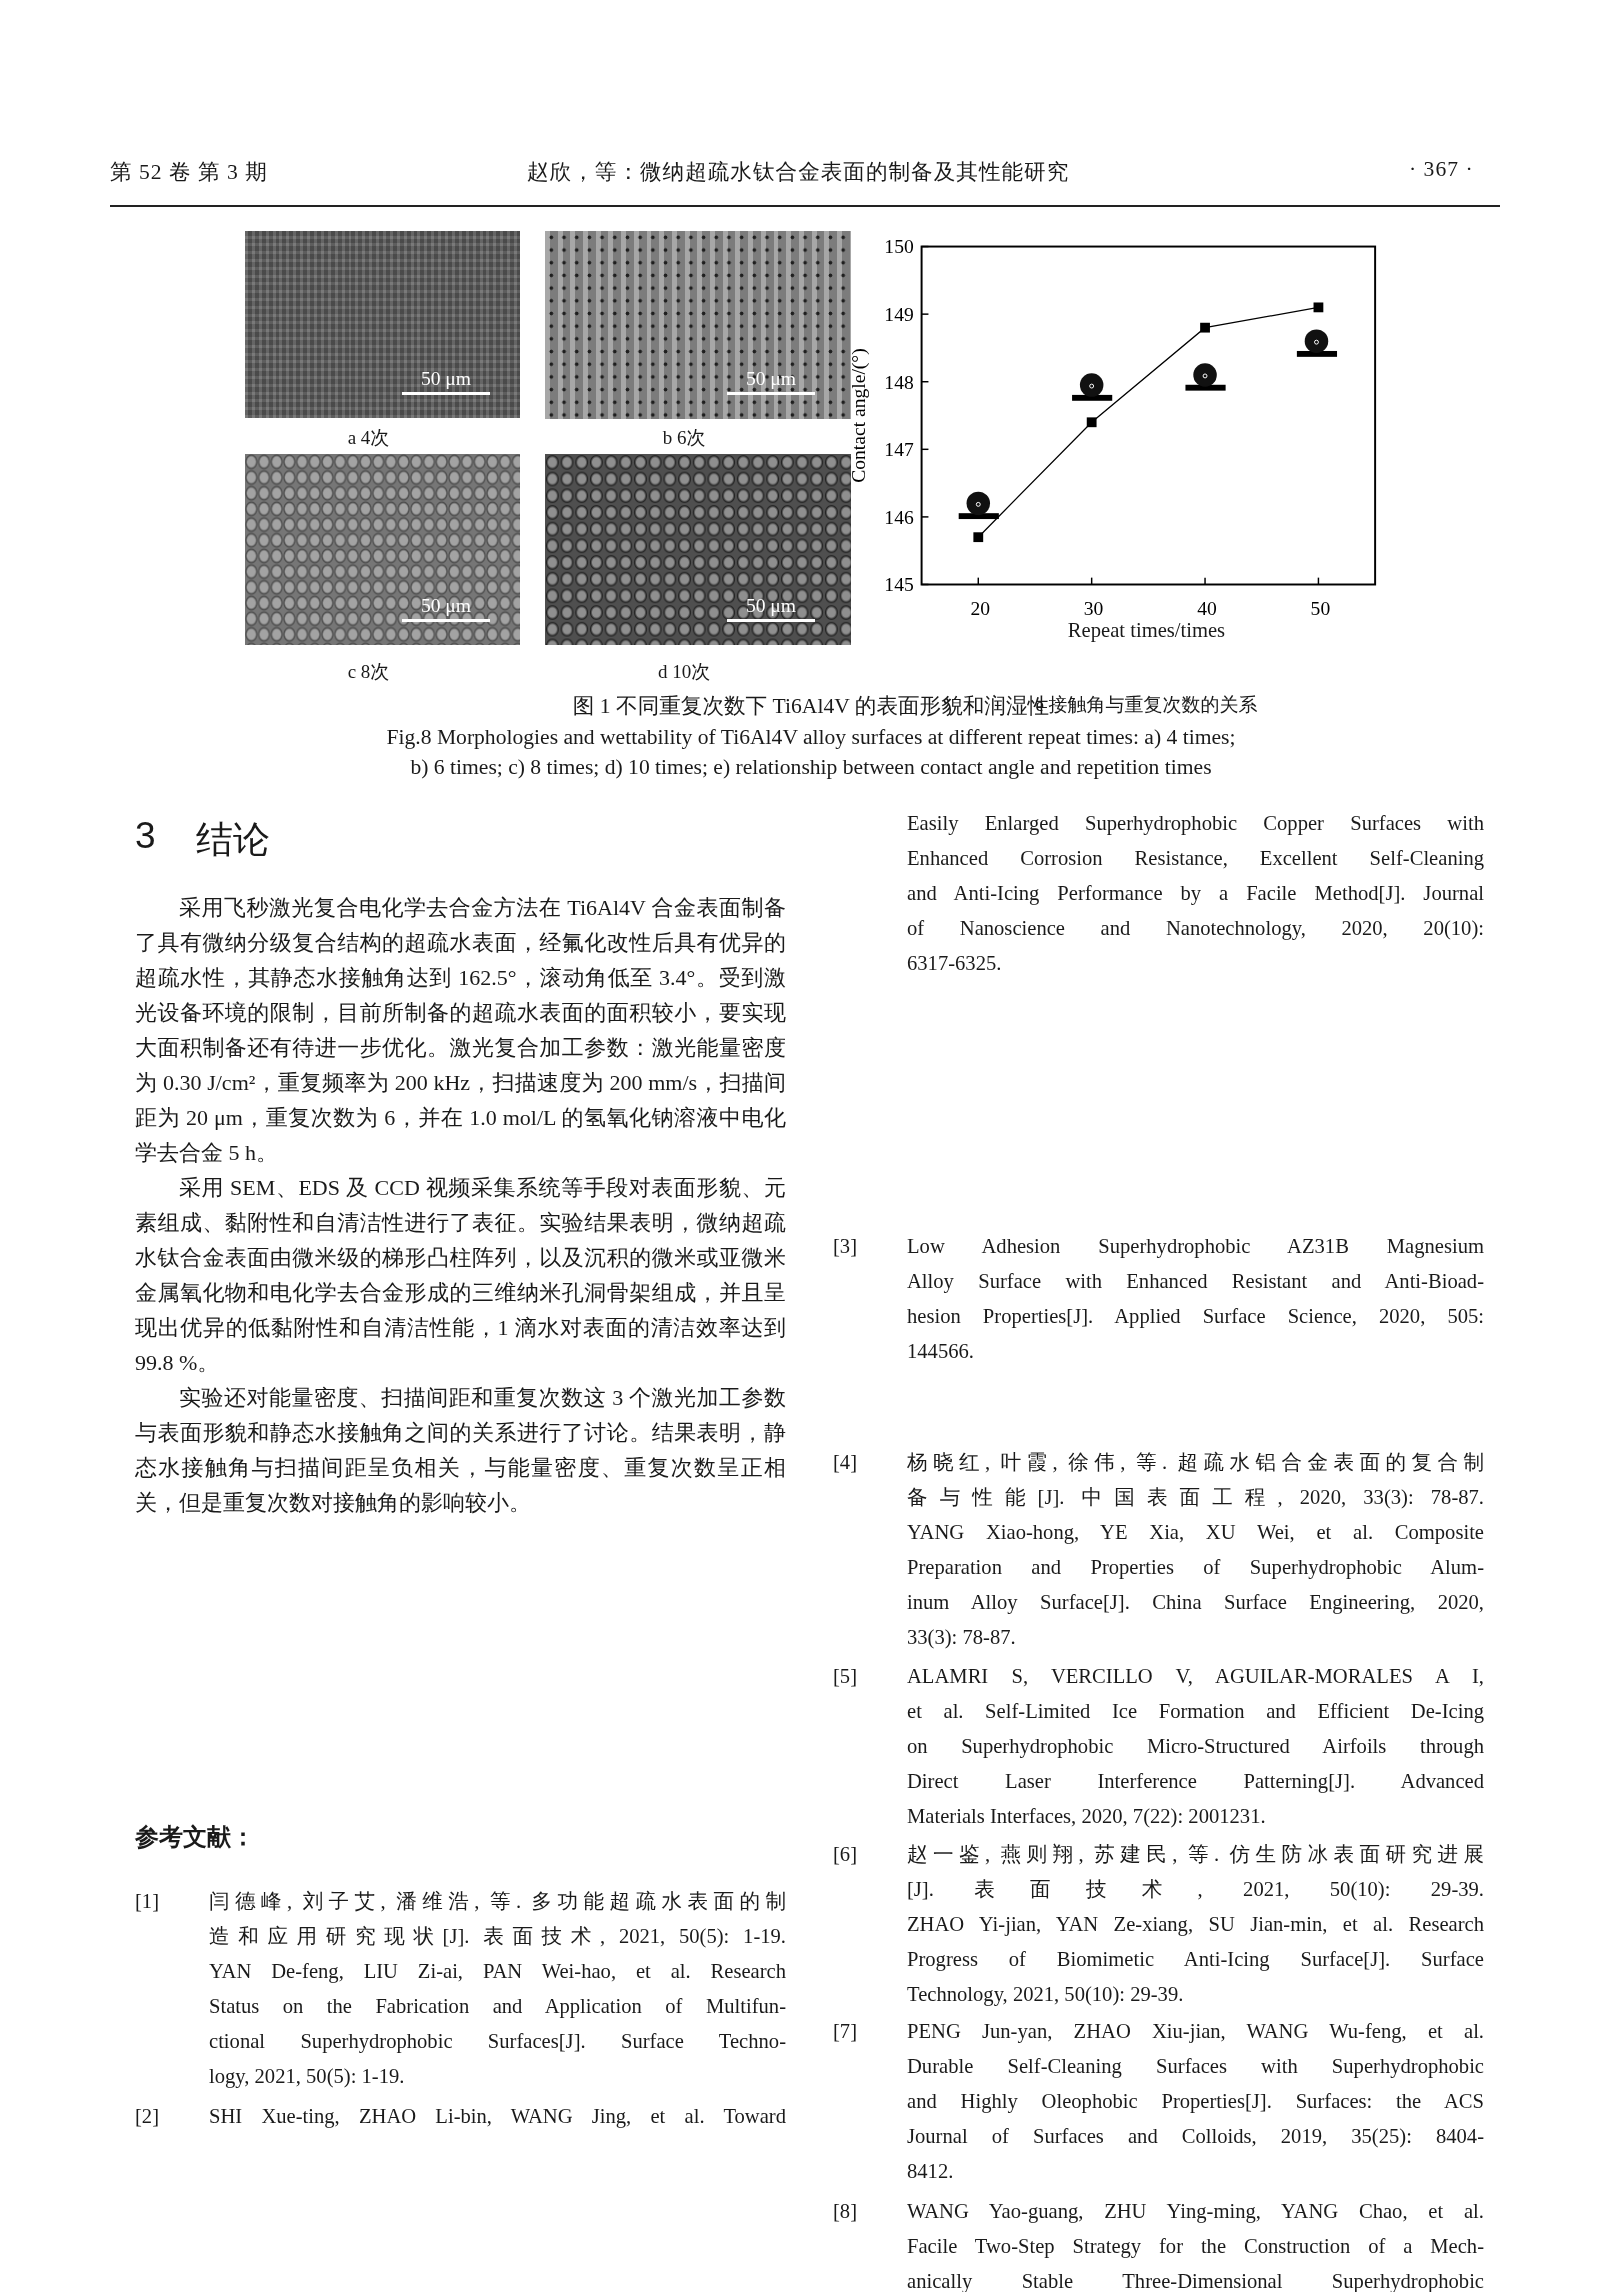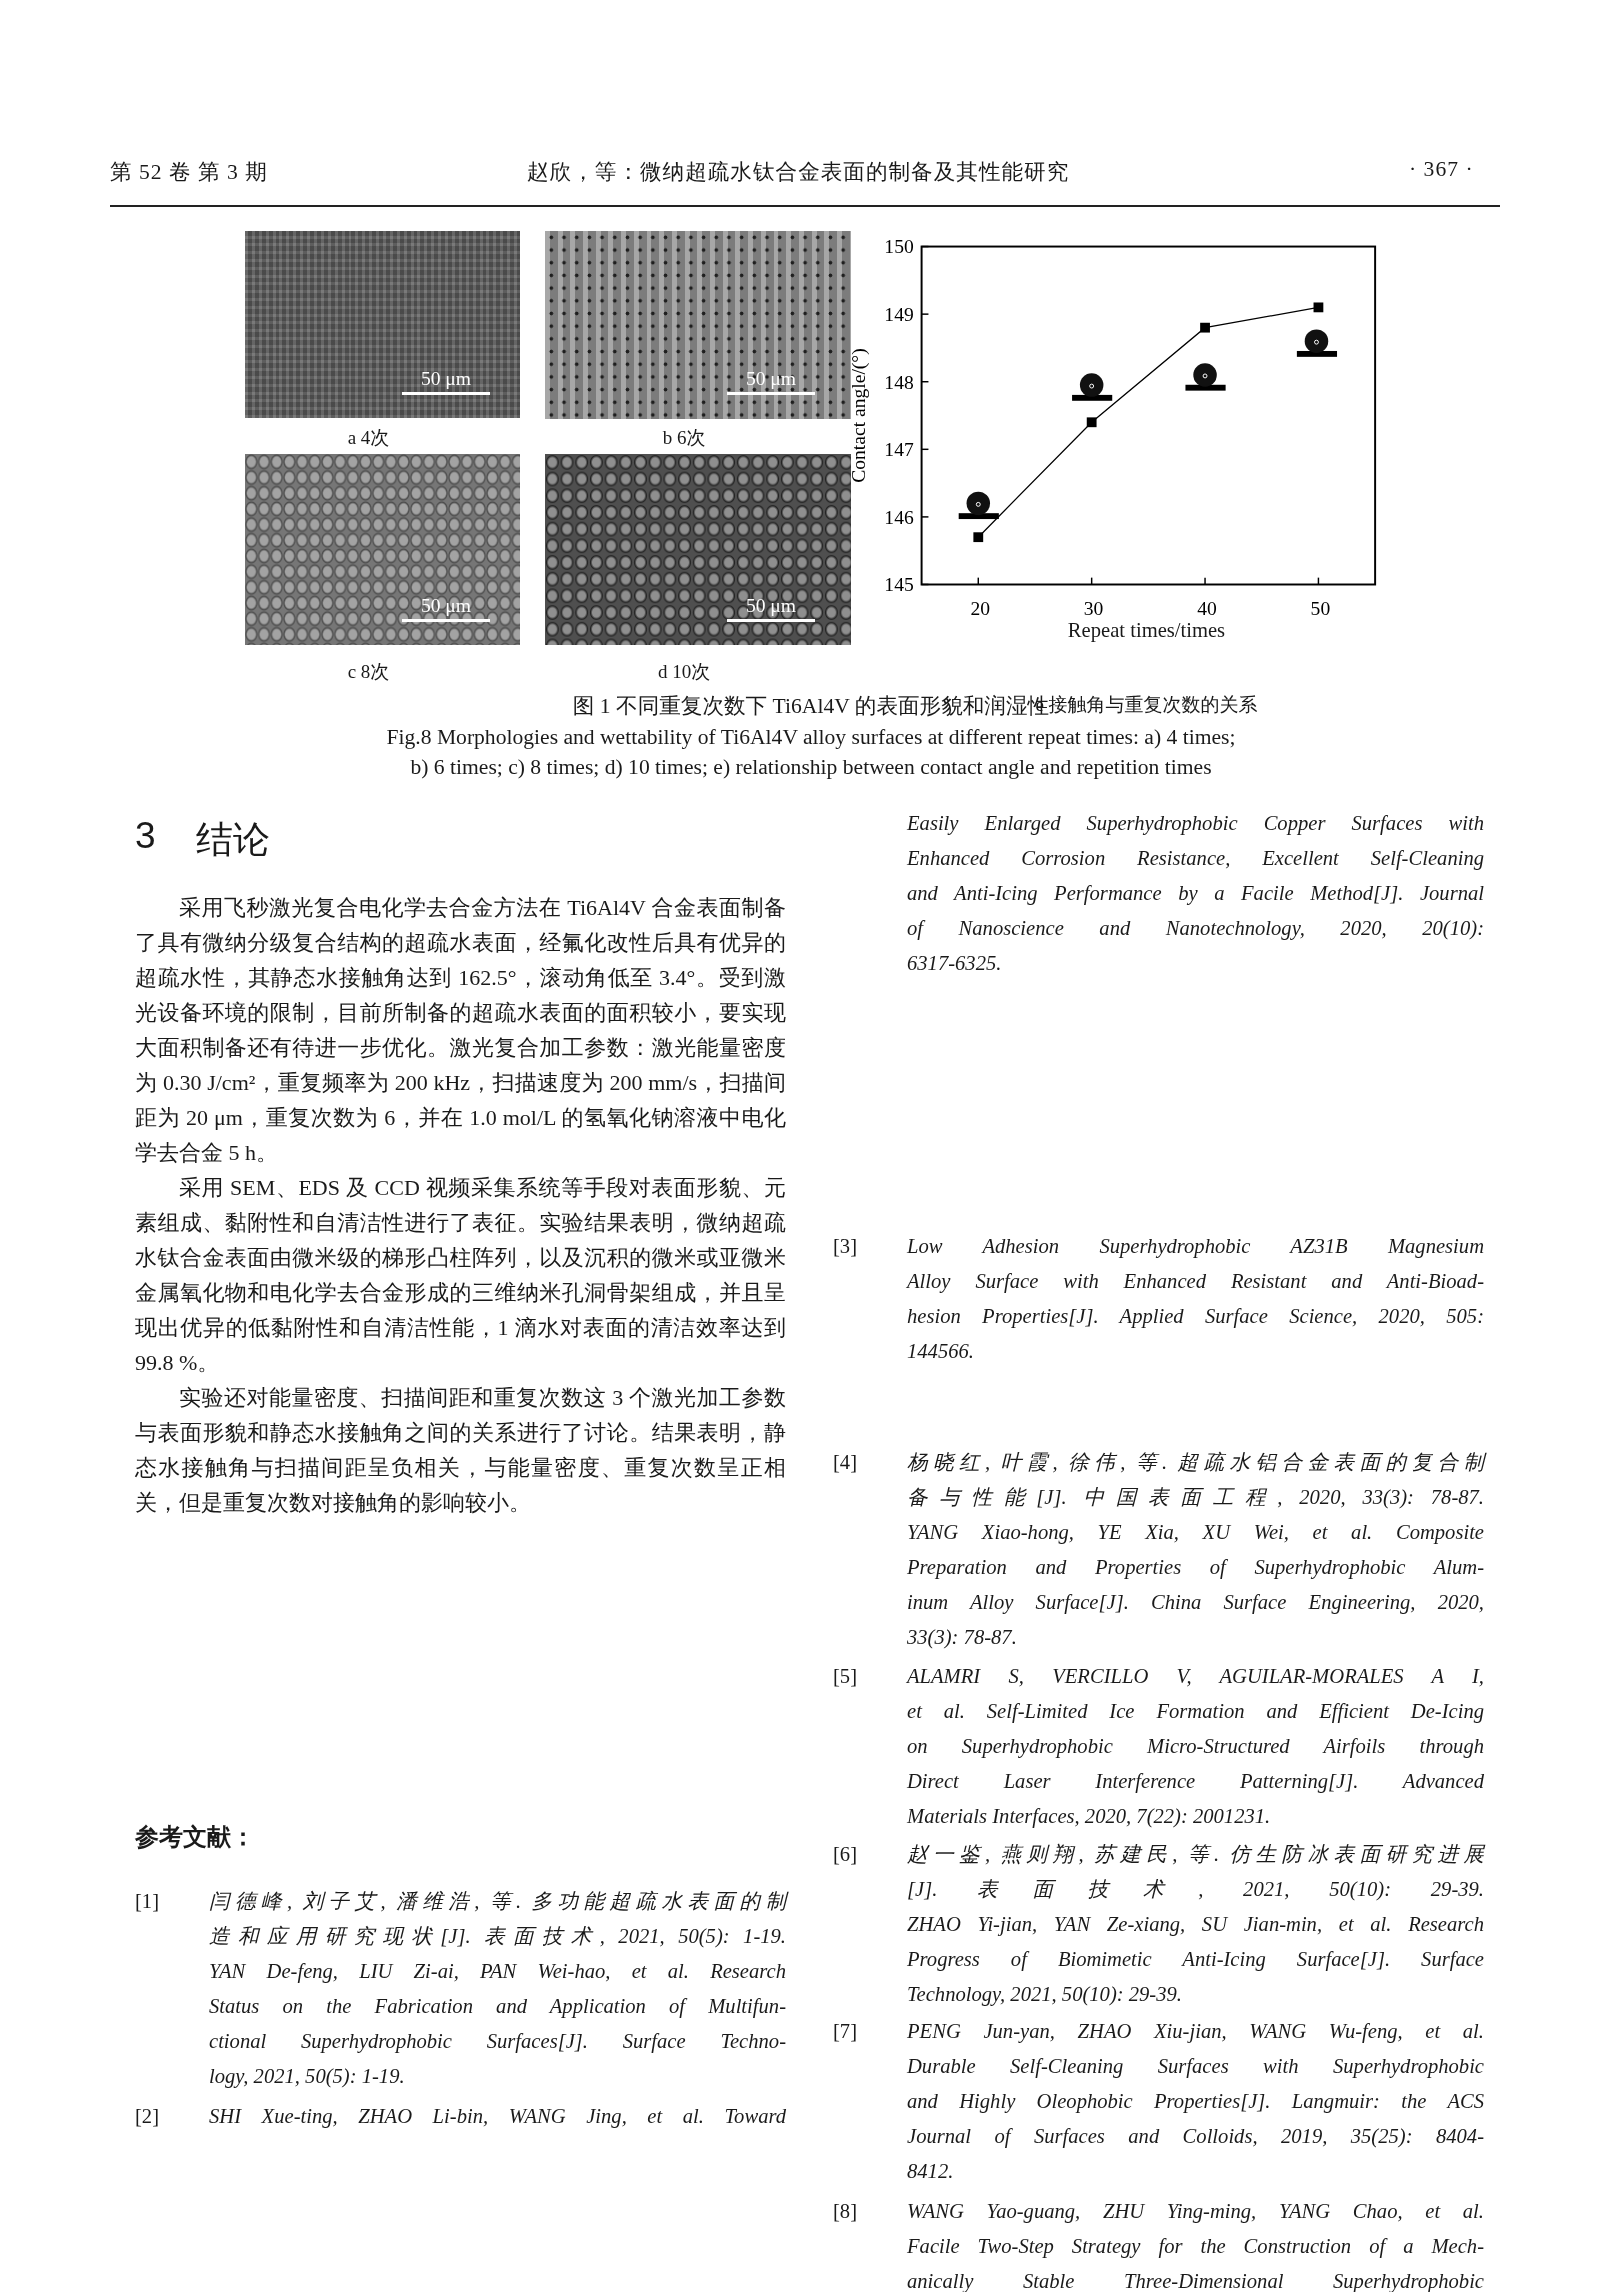--- a/index.html
+++ b/index.html
@@ -26,21 +26,21 @@
   .scale .bar { display:block; height:2.9px; background:#fff; margin-top:2px; }
   .subcap { font-size:19px; text-align:center; }
   .figcap { font-size:21.6px; text-align:center; line-height:29px; }
   .h2 { font-family:"Liberation Sans","DejaVu Sans",sans-serif; font-size:37px; }
   .body-col { font-size:22px; line-height:35px; text-align:justify; }
   .para { text-indent:2em; margin:0; }
   .refhead { font-family:"Liberation Sans","DejaVu Sans",sans-serif; font-weight:bold; font-size:24px; }
   .ref { position:absolute; font-size:20.6px; line-height:35px; }
   .ref .num { position:absolute; left:0; top:0; }
   .ref .txt { position:absolute; left:74px; right:0; top:0; text-align:justify; }
-  .ref .txt div { text-align:justify; text-align-last:justify;font-style:italic; }
+  .ref .txt div { text-align:justify; text-align-last:justify; }
   .ref .txt div.last { text-align-last:left; }
   svg text { font-family:"Liberation Serif","DejaVu Serif",serif; }
 </style>
 </head>
 <body>
 
 <div class="abs hdr" style="left:110px;">第 52 卷   第 3 期</div>
 <div class="abs hdr" style="left:527px;">赵欣，等：微纳超疏水钛合金表面的制备及其性能研究</div>
 <div class="abs hdr" style="left:1409px;">· 367 ·</div>
 <div class="abs hdr-rule"></div>
@@ -188,21 +188,21 @@
         <div>ZHAO Yi-jian, YAN Ze-xiang, SU Jian-min, et al. Research</div>
         <div>Progress of Biomimetic Anti-Icing Surface[J]. Surface</div>
         <div class="last">Technology, 2021, 50(10): 29-39.</div>
       </div>
     </div>
     <div class="ref" style="left: 833px; top: 2014px; width: 651px;">
       <span class="num">[7]</span>
       <div class="txt">
         <div>PENG Jun-yan, ZHAO Xiu-jian, WANG Wu-feng, et al.</div>
         <div>Durable Self-Cleaning Surfaces with Superhydrophobic</div>
-        <div>and Highly Oleophobic Properties[J]. Langmuir: the ACS</div>
+        <div>and Highly Oleophobic Properties[J]. Surfaces: the ACS</div>
         <div>Journal of Surfaces and Colloids, 2019, 35(25): 8404-</div>
         <div class="last">8412.</div>
       </div>
     </div>
     <div class="ref" style="left: 833px; top: 2194px; width: 651px;">
       <span class="num">[8]</span>
       <div class="txt">
         <div>WANG Yao-guang, ZHU Ying-ming, YANG Chao, et al.</div>
         <div>Facile Two-Step Strategy for the Construction of a Mech-</div>
         <div>anically Stable Three-Dimensional Superhydrophobic</div>

